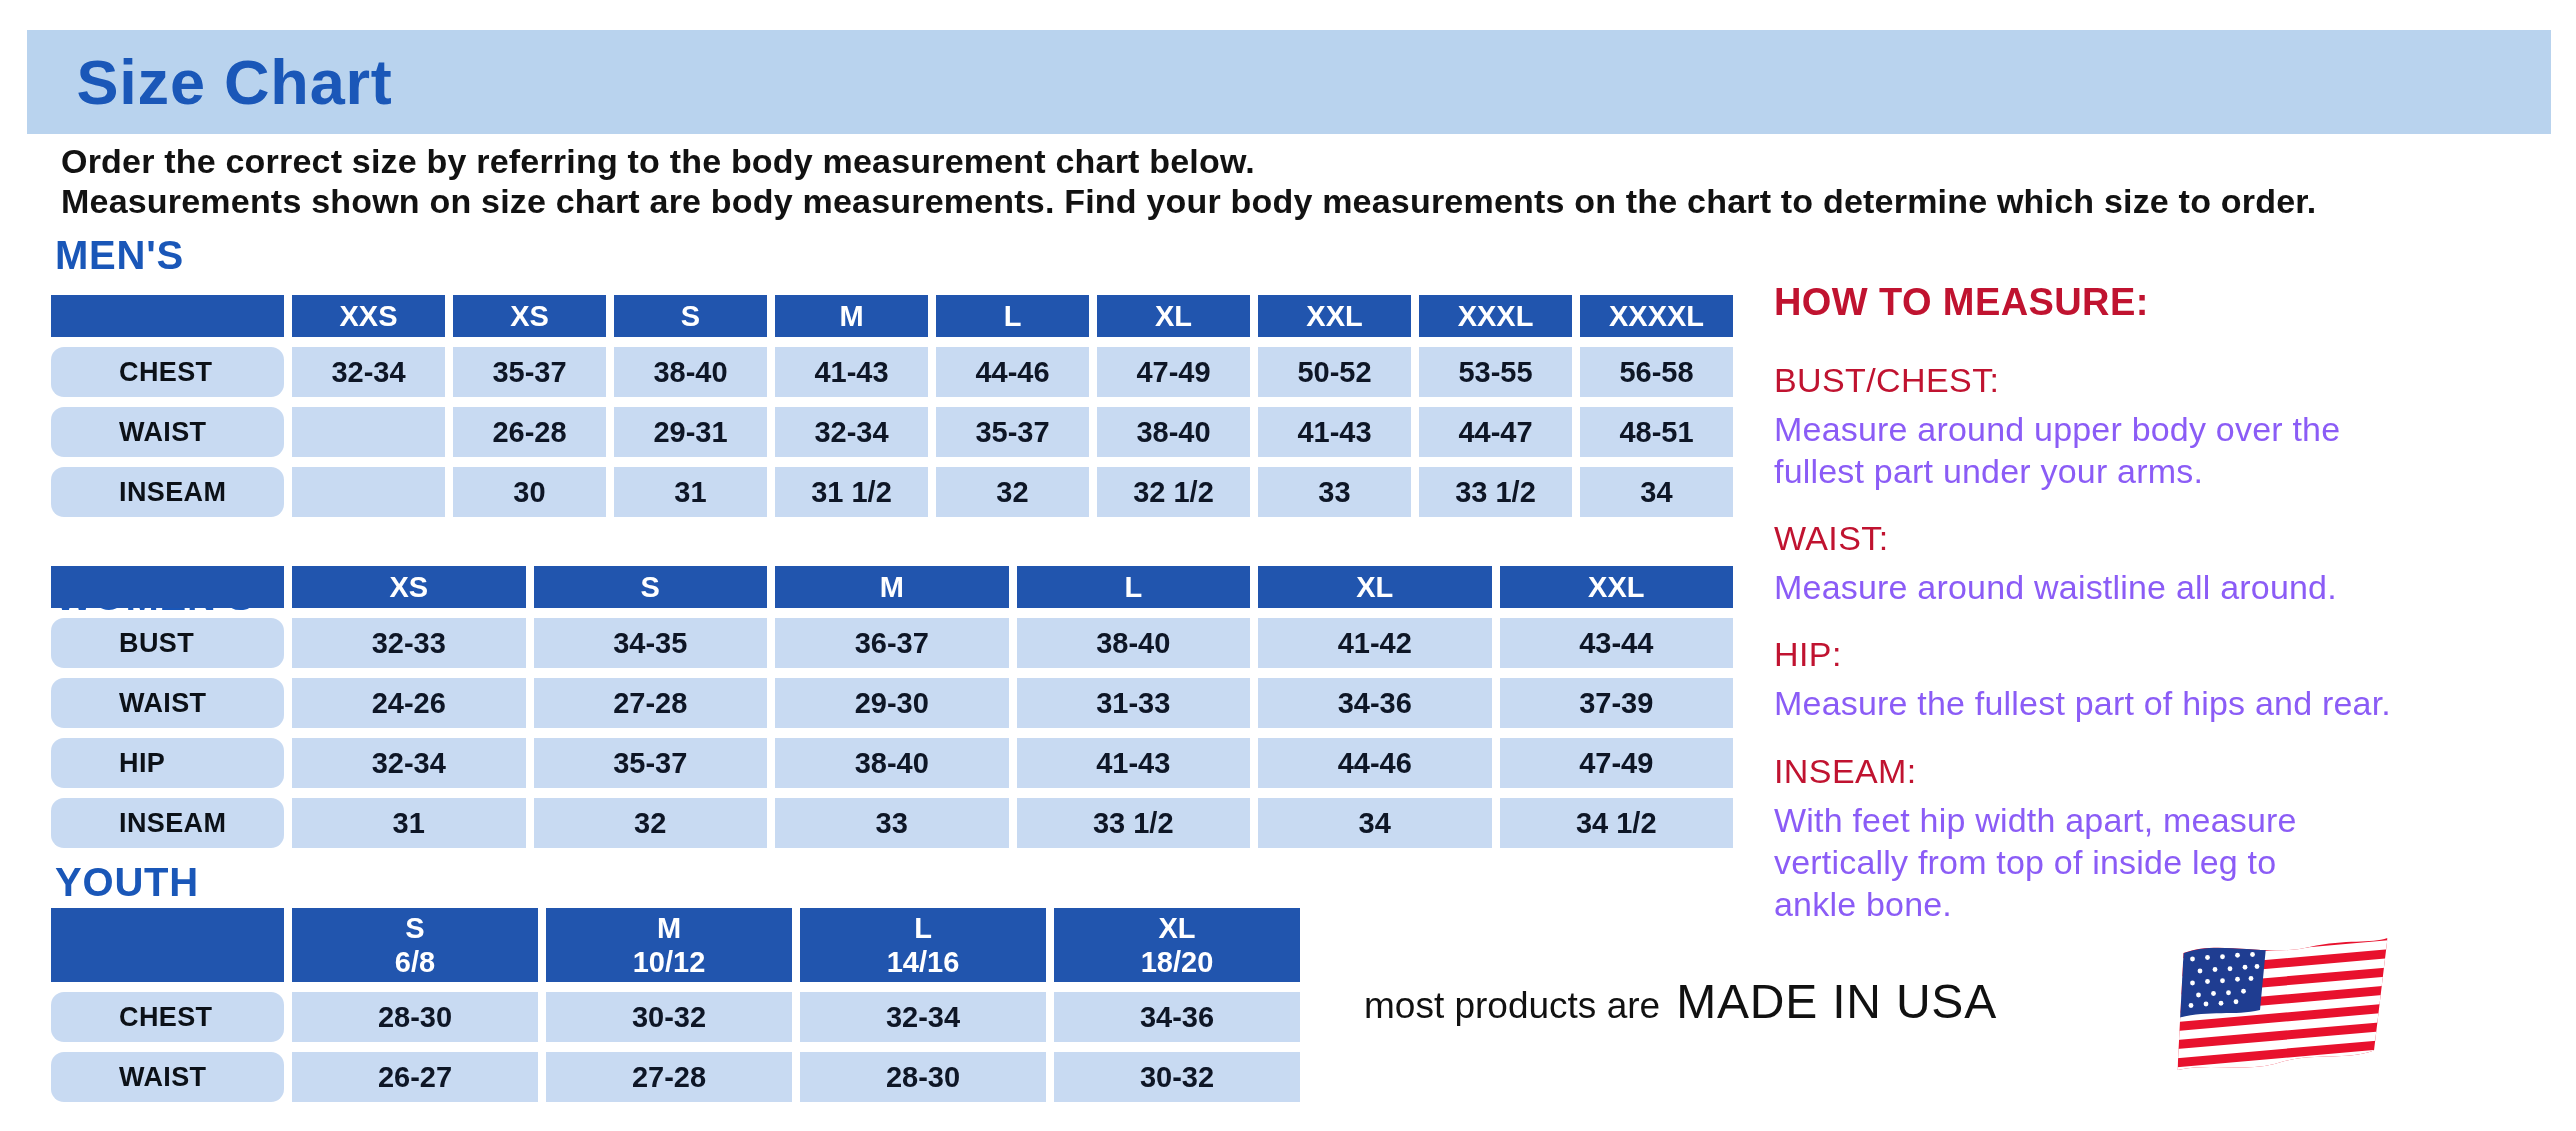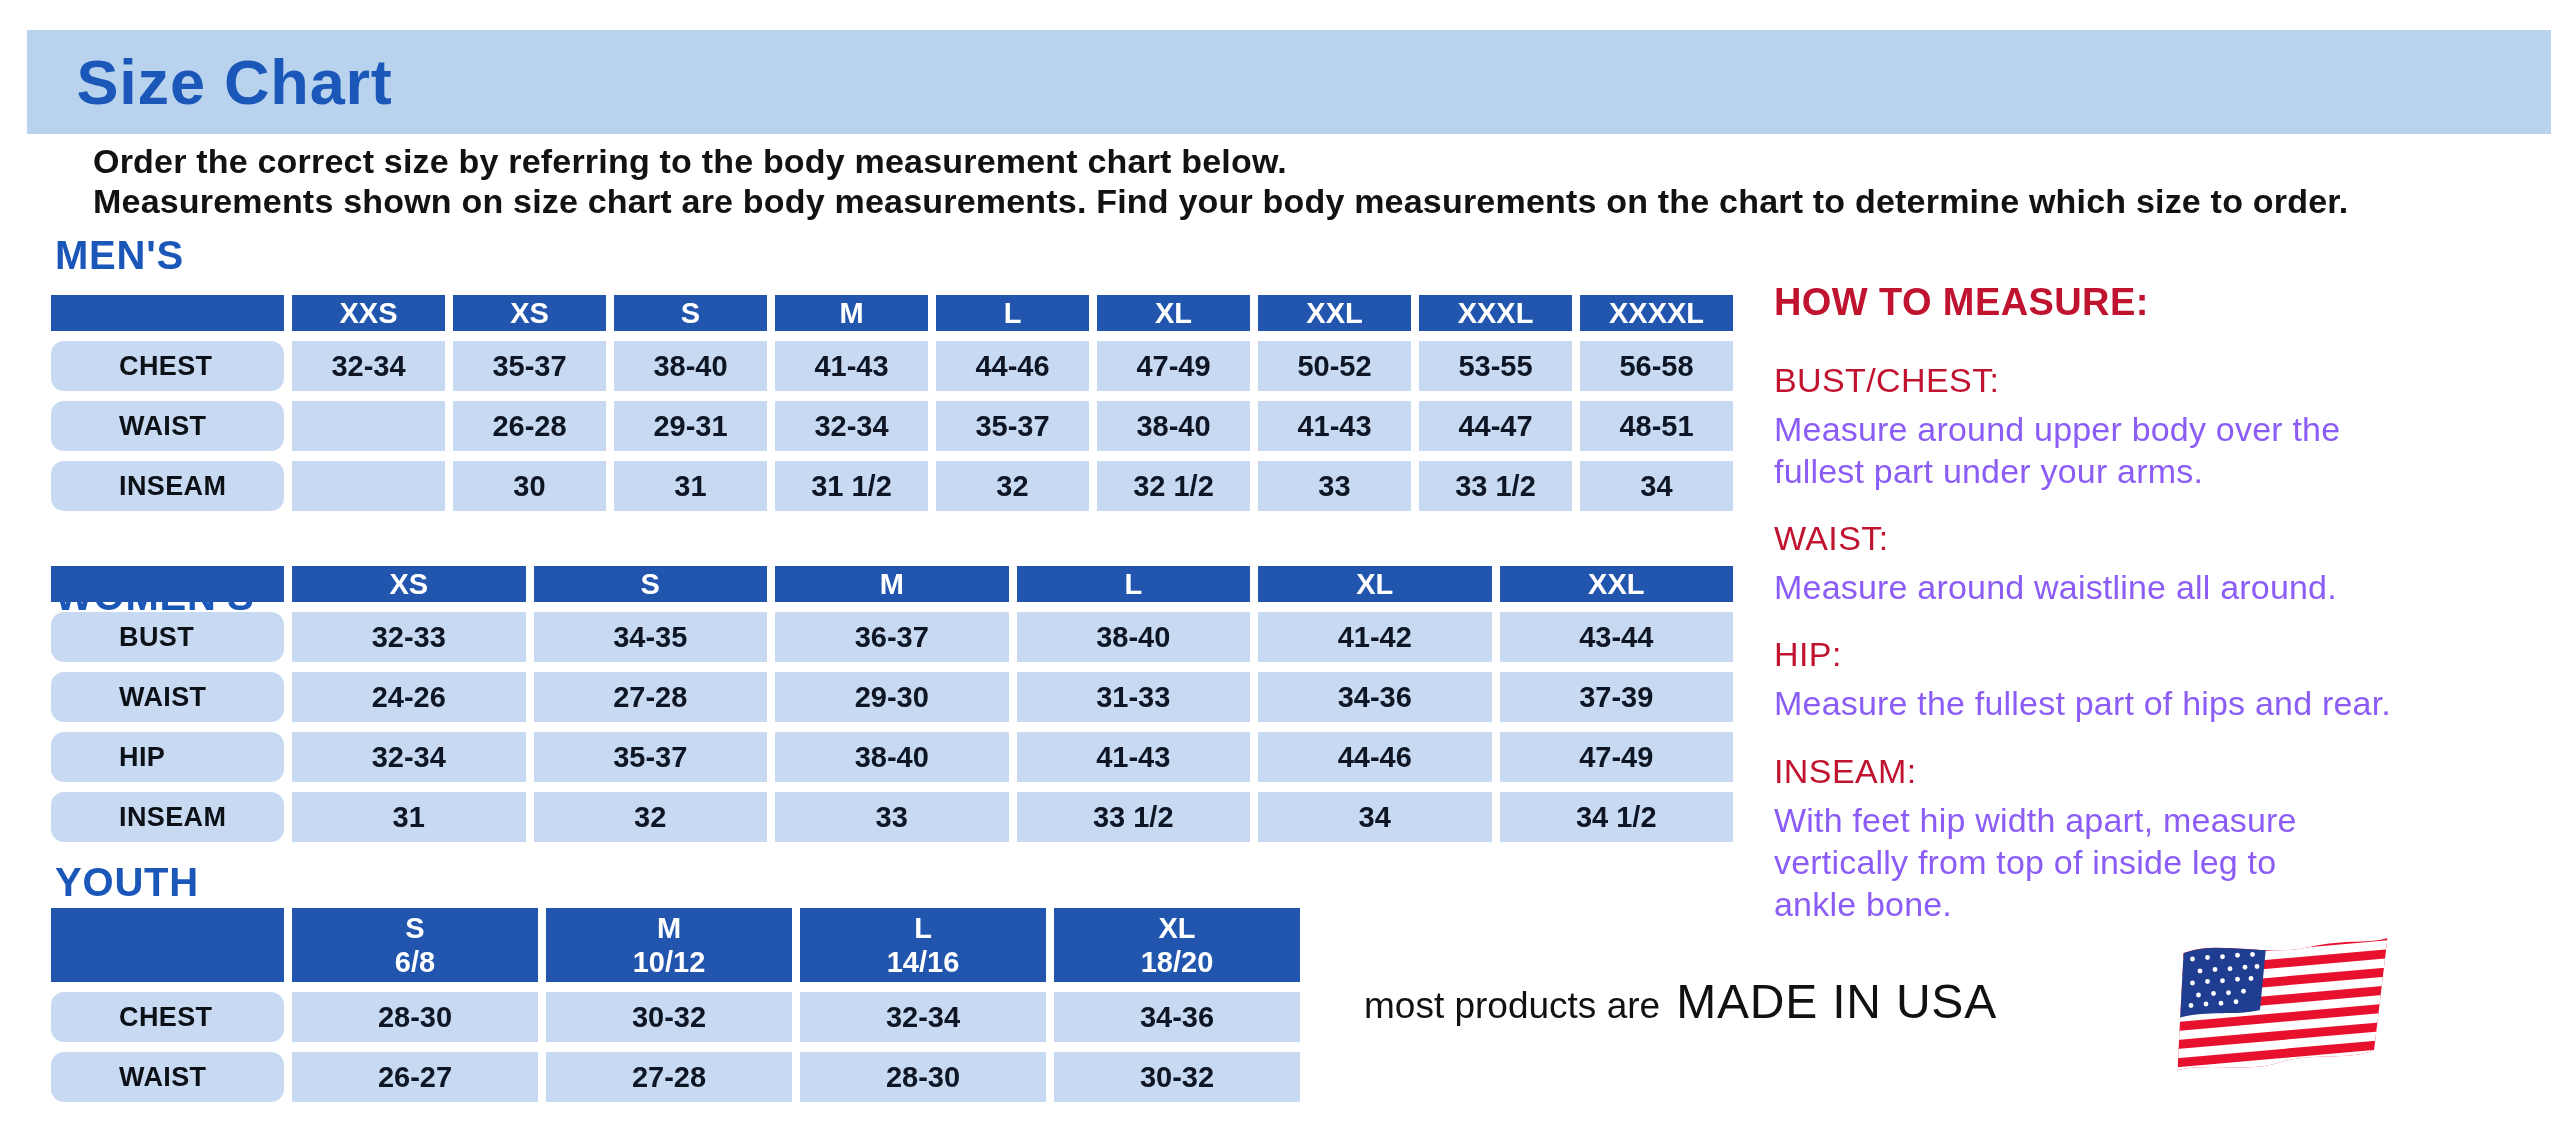--- a/index.html
+++ b/index.html
@@ -14,40 +14,40 @@
   }
   .banner{
     position:absolute;left:26.5px;top:30px;width:2524px;height:104px;
     background:var(--banner_bg);display:flex;align-items:center;
   }
   .banner h1{
     margin:0 0 0 50px;font-size:63px;font-weight:bold;color:var(--title_blue);letter-spacing:0.8px;
   }
   .intro{
     position:absolute;left:61px;top:141px;font-size:34px;font-weight:bold;
-    color:#121212;line-height:1.18;white-space:nowrap;letter-spacing:0.2px;margin-left:32px;
+    color:#121212;line-height:1.18;white-space:nowrap;letter-spacing:0.2px;
   }
   .sec{
     position:absolute;margin:0;font-size:40px;font-weight:bold;
     color:var(--title_blue);letter-spacing:0.8px;
   }
   #mens-heading{left:55px;top:233px;}
   #womens-heading{left:55px;top:530px;margin-top:44px;}
   #youth-heading{left:55px;top:860px;}
 
   table.sizetable{
     position:absolute;border-collapse:separate;border-spacing:8px 10.4px;table-layout:fixed;
   }
   #mens-table{left:43px;top:285px;width:1698px;}
   #womens-table{left:43px;top:556px;width:1698px;}
   #youth-table{left:43px;top:898px;width:1265px;}
 
   table.sizetable th{
     background:var(--header_blue);color:#ffffff;font-weight:bold;font-size:29px;
-    text-align:center;vertical-align:middle;height:36px;
+    text-align:center;vertical-align:middle;height:42px;
     white-space:pre-line;line-height:1.18;padding:0;
   }
   table.sizetable th.corner{width:233px;}
   #youth-table th{height:74px;}
   table.sizetable td{
     background:var(--cell_blue);color:var(--cell_text);font-weight:bold;font-size:29px;
     text-align:center;vertical-align:middle;height:50px;padding:0;
   }
   table.sizetable td.rowlabel{
     text-align:left;padding-left:68px;font-size:27px;color:#0c1118;letter-spacing:0.4px;border-radius:13px;

